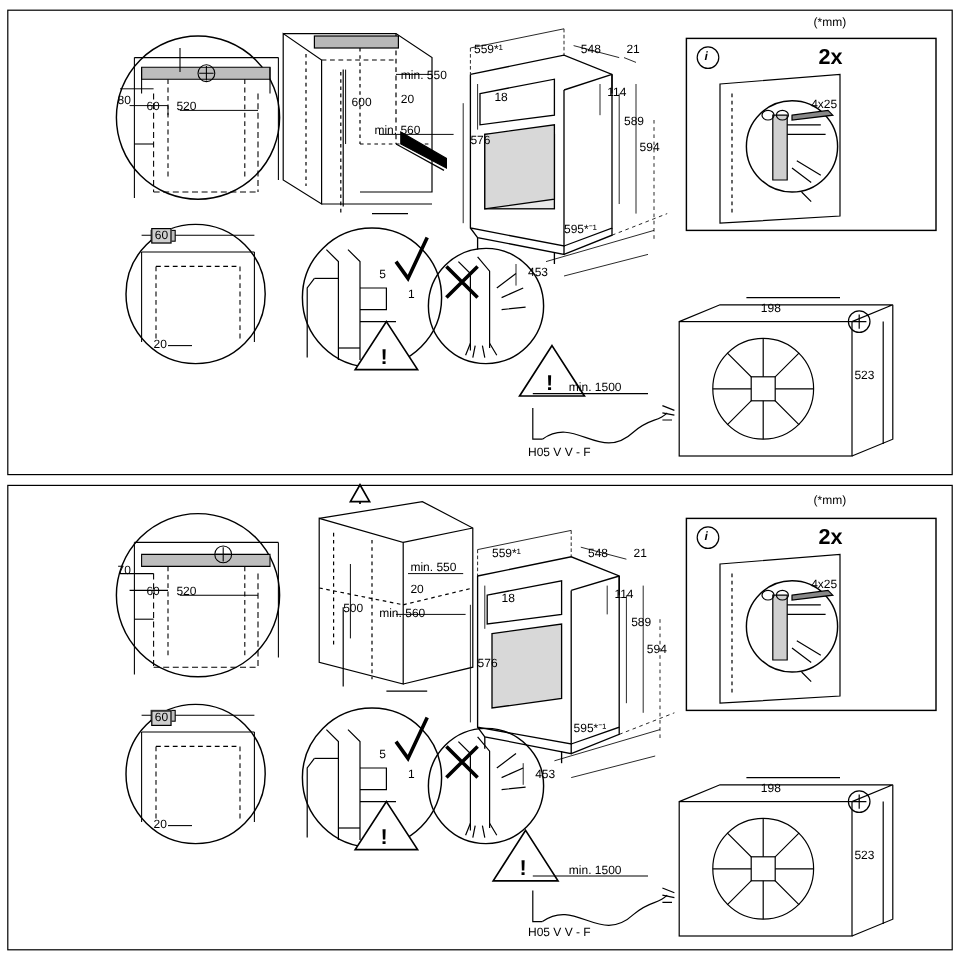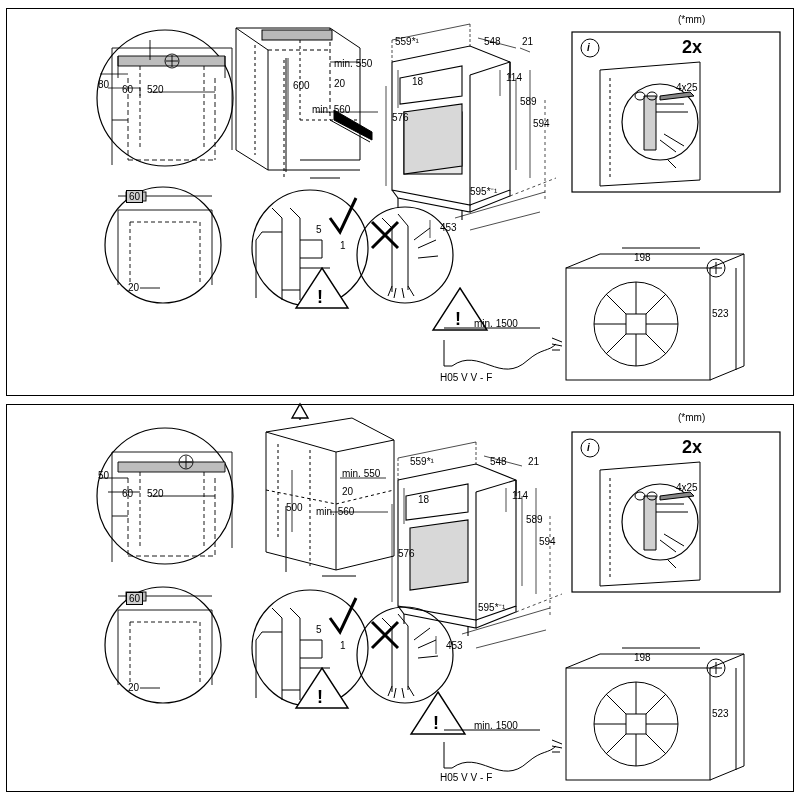--- a/index.html
+++ b/index.html
@@ -394,21 +394,21 @@
 
   <div class="lbl" style="left:634px; top:252px;">198</div>
   <div class="lbl" style="left:712px; top:308px;">523</div>
 
   <div class="lbl big" style="left:317px; top:292px;">!</div>
   <div class="lbl big" style="left:455px; top:314px;">!</div>
   <div class="lbl" style="left:587px; top:42px; font-style:italic; font-weight:bold;">i</div>
 
   <div class="lbl" style="left:678px; top:412px;">(*mm)</div>
 
-  <div class="lbl" style="left:98px; top:470px;">50</div>
+  <div class="lbl" style="left:98px; top:470px;">70</div>
   <div class="lbl" style="left:122px; top:488px;">60</div>
   <div class="lbl" style="left:147px; top:488px;">520</div>
 
   <div class="lbl box" style="left:126px; top:592px;">60</div>
   <div class="lbl" style="left:128px; top:682px;">20</div>
 
   <div class="lbl" style="left:286px; top:502px;">500</div>
   <div class="lbl" style="left:342px; top:468px;">min. 550</div>
   <div class="lbl" style="left:342px; top:486px;">20</div>
   <div class="lbl" style="left:316px; top:506px;">min. 560</div>

